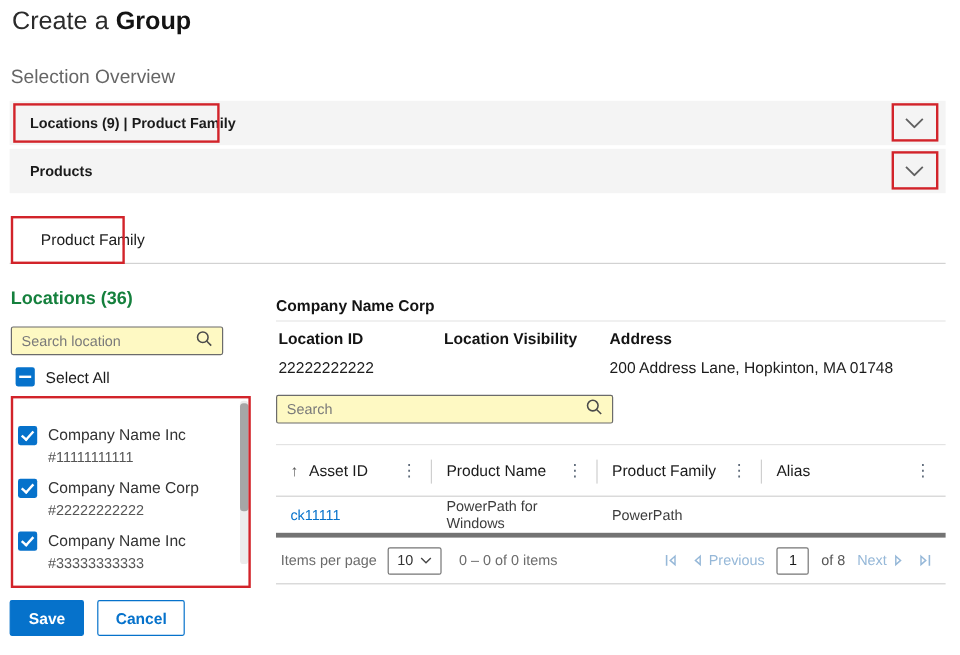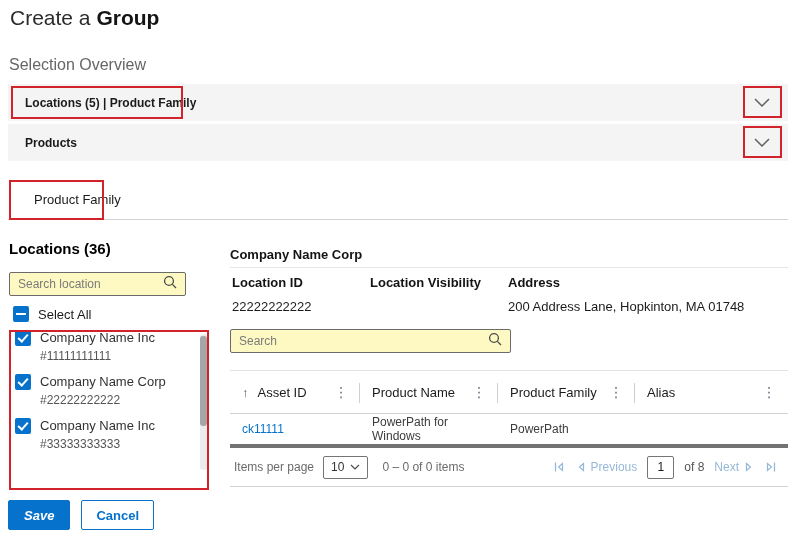--- a/index.html
+++ b/index.html
@@ -21,42 +21,42 @@
   .accordion .acc-label { font-size:12px; font-weight:700; color:#1b1b1b; }
   #acc-1 { top:84px; } #acc-2 { top:124px; }
   .chev { display:flex; align-items:center; }
 
   
   .tabbar { position:absolute; left:8px; top:180px; width:780px; height:40px; border-bottom:1px solid #d2d2d2; display:flex; }
   .tab { height:100%; display:flex; align-items:center; padding:0 26px; font-size:13px; color:#1b1b1b; cursor:pointer; }
   .tab.active { color:#0672cb; font-weight:700; border-bottom:3px solid #0672cb; }
 
   
-  .loc-heading { position:absolute; left:9px; top:240px; font-size:15px; font-weight:700; color:#000000; }
+  .loc-heading { position:absolute; left:9px; top:240px; font-size:15px; font-weight:700; color:#15803d; }
   .search-box { display:flex; align-items:center; border:1px solid #6b6b6b; border-radius:2px; height:24px; padding:0 8px; background:#fef9c3; }
   .search-box input { border:none; outline:none; flex:1; font-size:12px; color:#333; font-family:"Liberation Sans", sans-serif; min-width:0; background:transparent; }
   .search-box input::placeholder { color:#7a7a7a; }
   #left-search { position:absolute; left:9px; top:272px; width:177px; }
   .select-all { position:absolute; left:13px; top:306px; display:flex; align-items:center; gap:9px; font-size:13px; color:#1b1b1b; }
 
   .checkbox { width:16px; height:16px; border-radius:2px; background:#0672cb; position:relative; flex-shrink:0; cursor:pointer; }
   .checkbox.indeterminate::after { content:""; position:absolute; left:3px; top:7px; width:10px; height:2px; background:#fff; }
   .checkbox.checked::after { content:""; position:absolute; left:5px; top:2px; width:4px; height:8px; border-right:2px solid #fff; border-bottom:2px solid #fff; transform:rotate(42deg); }
 
-  .location-list { position:absolute; left:15px; top:330px; width:180px; }
+  .location-list { position:absolute; left:15px; top:355px; width:180px; }
   .location-item { display:flex; gap:9px; margin-bottom:11px; cursor:pointer; }
   .location-item .loc-name { font-size:13px; color:#333; }
   .location-item .loc-id { font-size:12px; color:#555; margin-top:4px; }
 
   .scrollbar-track { position:absolute; left:200px; top:334px; width:7px; height:136px; background:#ececec; border-radius:3px; }
   .scrollbar-thumb { position:absolute; left:0; top:2px; width:7px; height:90px; background:#a6a6a6; border-radius:3px; cursor:pointer; }
 
   .footer-buttons { position:absolute; left:8px; top:500px; display:flex; gap:11px; }
   .btn { height:30px; border-radius:2px; font-size:13px; font-weight:700; font-family:"Liberation Sans", sans-serif; cursor:pointer; }
-  .btn-primary { background:#0672cb; color:#fff; border:1px solid #0672cb; padding:0 15px;font-style:italic; }
+  .btn-primary { background:#0672cb; color:#fff; border:1px solid #0672cb; padding:0 15px; }
   .btn-secondary { background:#fff; color:#0672cb; border:1px solid #0672cb; padding:0 14px; }
 
   
   .company-heading { position:absolute; left:230px; top:247px; font-size:13px; font-weight:700; color:#141414; }
   .company-divider { position:absolute; left:230px; top:267px; width:558px; height:1px; background:#e6e6e6; }
   .fields { position:absolute; left:232px; top:275px; width:556px; display:flex; }
   .field { display:flex; flex-direction:column; }
   .field .f-label { font-size:13px; font-weight:700; color:#141414; }
   .field .f-value { font-size:13px; color:#1b1b1b; margin-top:9px; }
   .field.w138 { width:138px; } .field.grow { flex:1; }
@@ -97,21 +97,21 @@
 </head>
 <body>
 
 <div class="root">
 
   <div class="page-title"><span>Create a </span><span class="em">Group</span></div>
 
   <div class="section-title">Selection Overview</div>
 
   <div class="accordion" id="acc-1">
-    <span class="acc-label">Locations (5) | Product Family</span>
+    <span class="acc-label">Locations (9) | Product Family</span>
     <span class="chev">
       <svg width="16" height="9" viewBox="0 0 16 9">
           <path d="M1 1 L8 8 L15 1" fill="none" stroke="#616161" stroke-width="1.5"></path>
         </svg>
     </span>
   </div>
 
   <div class="accordion" id="acc-2">
     <span class="acc-label">Products</span>
     <span class="chev">

